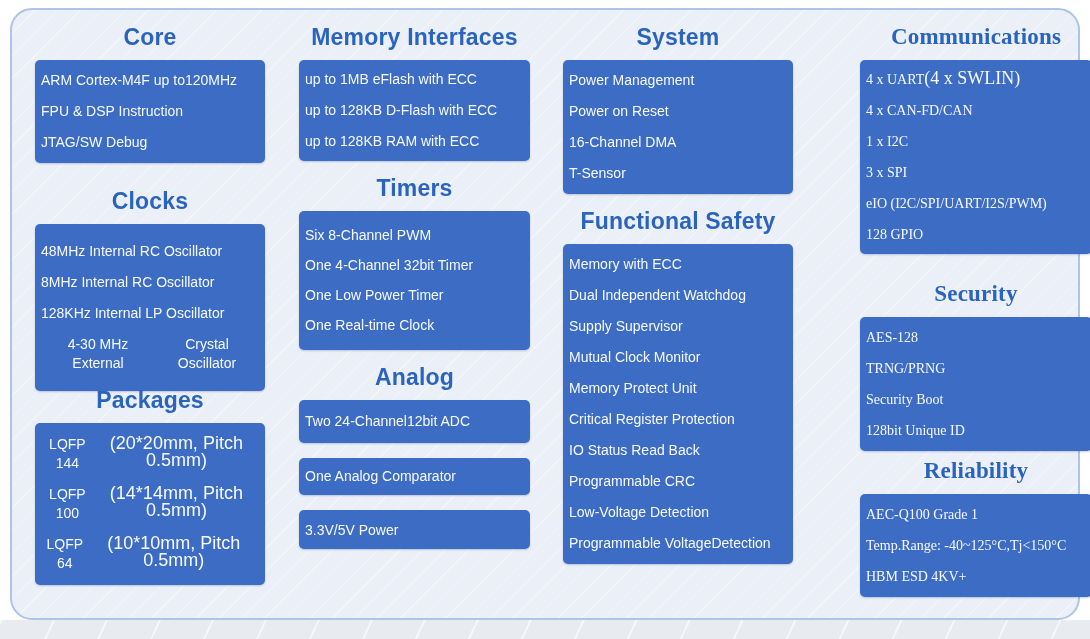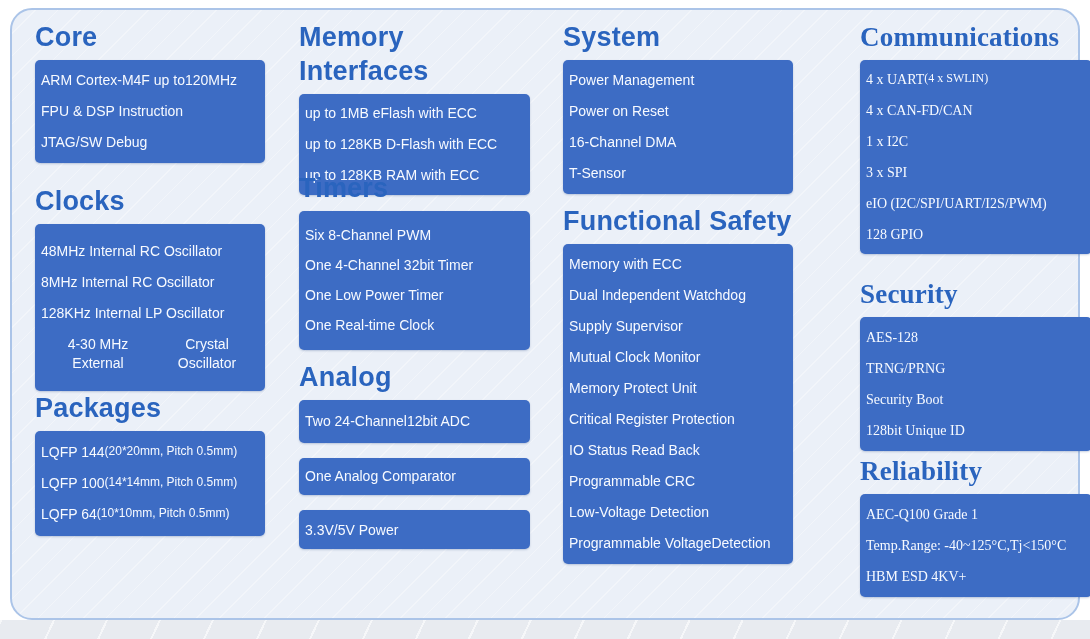--- a/index.html
+++ b/index.html
@@ -34,24 +34,25 @@
     background:var(--footer-strip);
     background-image:repeating-linear-gradient(115deg, rgba(255,255,255,0.6) 0 2px, transparent 2px 48px);
   }
   .column{
     position:absolute;top:0;height:100%;
   }
   .section{
     position:absolute;left:0;right:0;
   }
   .section-title{
-    font-size:27px;
+    font-size:23px;
     line-height:34px;
     font-weight:700;
     color:var(--header-text);
+    text-align:center;
     margin-bottom:6px;
     letter-spacing:0.2px;
   }
   .box{
     background:var(--box-fill);
     border-radius:5px;
     padding:11px 6px;
     display:flex;
     flex-direction:column;
     gap:12px;
@@ -61,21 +62,21 @@
     display:flex;
   }
   .line{
     color:var(--box-text);
     font-size:14px;
     line-height:19px;
     text-align:center;
     white-space:normal;
   }
   .line.small{
-    font-size:12px;
+    font-size:18px;
     line-height:17px;
   }
 </style>
 </head>
 <body>
 
 <div class="canvas">
   <div class="frame"></div>
   <div id="columns-root">
       <div class="column" style="left: 35px; width: 230px;">
@@ -105,21 +106,21 @@
             </div>
             <div class="row">
               <div class="line">128KHz Internal LP Oscillator</div>
             </div>
             <div class="row">
               <div class="line">4-30 MHz External</div>
               <div class="line">Crystal Oscillator</div>
             </div>
           </div>
         </div>
-        <div class="section" style="top: 391px;">
+        <div class="section" style="top: 383px;">
           <div class="section-title">Packages</div>
           <div class="box" style="padding-top: 12px; padding-bottom: 12px;">
             <div class="row">
               <div class="line">LQFP 144</div>
               <div class="line small">(20*20mm, Pitch 0.5mm)</div>
             </div>
             <div class="row">
               <div class="line">LQFP 100</div>
               <div class="line small">(14*14mm, Pitch 0.5mm)</div>
             </div>

